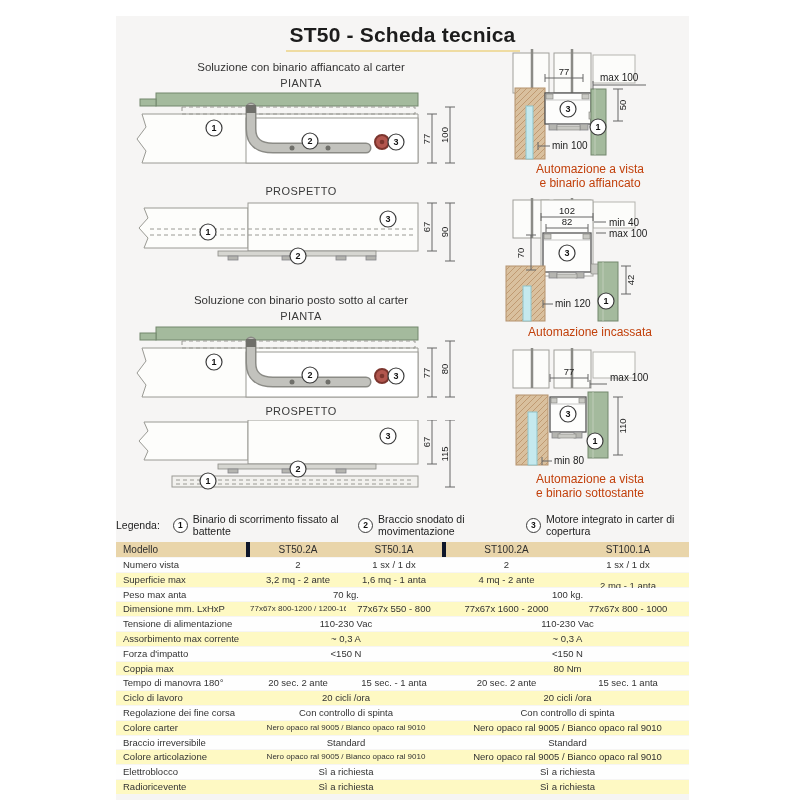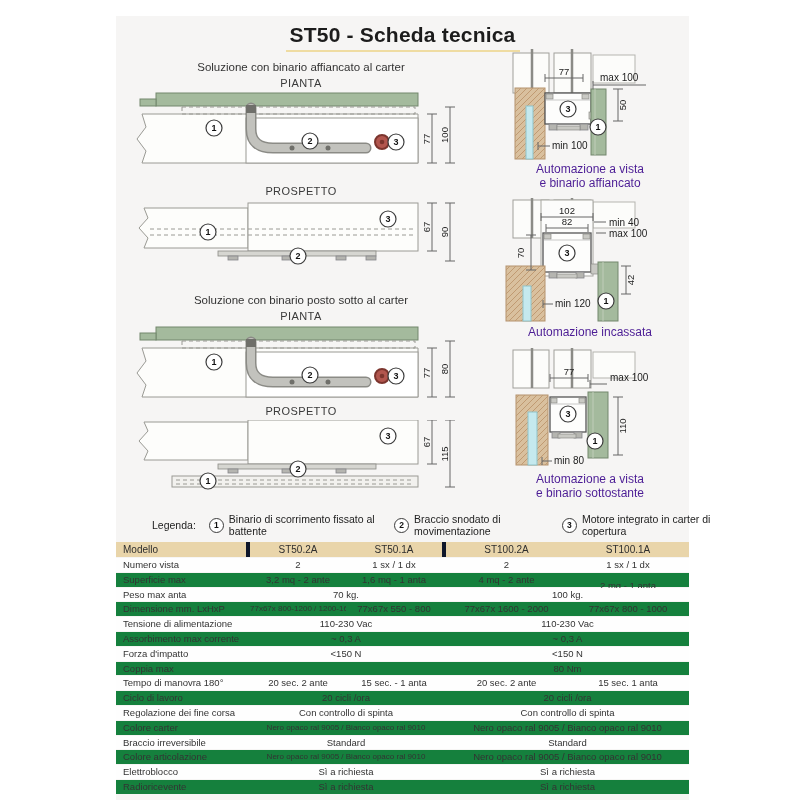--- a/index.html
+++ b/index.html
@@ -3,21 +3,21 @@
 <meta charset="utf-8">
 <style>
   html,body{margin:0;padding:0;}
   body{width:800px;height:800px;background:#ffffff;font-family:"Liberation Sans",sans-serif;position:relative;overflow:hidden;}
   .panel{position:absolute;left:116px;top:16px;width:573px;height:800px;background:#f6f5f4;}
   .abs{position:absolute;}
   .page-title{font-size:21px;font-weight:bold;color:#1c1c1c;text-align:center;letter-spacing:.2px;}
   .title-underline{width:234px;height:2px;background:#efdca2;margin:3px auto 0;}
   .sol-title{font-size:11.5px;color:#333;text-align:center;}
   .view-label{font-size:11px;color:#3a3a3a;text-align:center;letter-spacing:.4px;}
-  .caption{font-size:12px;color:#4c1d95;text-align:center;line-height:1.18;}
+  .caption{font-size:12px;color:#c2410c;text-align:center;line-height:1.18;}
   
   .co{fill:#ffffff;stroke:#3c3c3c;stroke-width:1.2;}
   .cot{font:bold 9px "Liberation Sans",sans-serif;fill:#111;text-anchor:middle;}
   .dim{stroke:#666;stroke-width:1;fill:none;}
   .dimt{font:9.5px "Liberation Sans",sans-serif;fill:#222;text-anchor:middle;}
   .dimts{font:10px "Liberation Sans",sans-serif;fill:#222;text-anchor:start;}
   .outline{stroke:#9a9a94;fill:#fdfdfb;}
   .carterbox{stroke:#555;stroke-width:1.3;fill:#fdfdfc;}
   .dash{stroke:#9a9a94;stroke-width:1;fill:none;stroke-dasharray:4 3;}
   .greenfill{fill:#a4ba9d;stroke:#73876d;}
@@ -33,21 +33,21 @@
   
   .table{font-size:9.5px;color:#333;}
   .trow{display:flex;height:13.8px;line-height:13.8px;margin-bottom:1px;}
   .thead{height:15px;line-height:15px;background:#0f172a;font-size:10px;color:#2e2e2e;}
   .thead .tlabel,.thead .tcell{background:#e9d5aa;}
   .tlabel{width:130px;padding-left:7px;box-sizing:border-box;text-align:left;background:inherit;white-space:nowrap;}
   .tgap{width:4px;flex:0 0 auto;}
   .tcell{text-align:center;background:inherit;white-space:nowrap;overflow:visible;}
   .tcell.small{font-size:8px;}
   .white{background:#fefefe;}
-  .cream{background:#15803d;}
+  .cream{background:#fef9c3;}
 </style>
 </head>
 <body>
 
 <svg width="0" height="0" style="position:absolute" aria-hidden="true">
   <defs>
     <pattern id="hatch" patternUnits="userSpaceOnUse" width="6" height="6">
       <path d="M0,6 L6,0" stroke="#c09a72" stroke-width="1"></path>
     </pattern>
   </defs>
@@ -432,21 +432,21 @@
       <line x1="48" y1="109" x2="48" y2="117" class="dim"></line>
       <line x1="48" y1="113" x2="58" y2="113" class="dim"></line>
       <text x="60" y="116" class="dimts">min 80</text>
     </g>
   </svg>
   <div class="abs caption" style="left:368px;top:456px;width:212px;">
     <div>Automazione a vista</div>
     <div>e binario sottostante</div>
   </div>
 
-  <div class="abs legend" style="left:0;top:497px;width:573px;margin-left:36px;">
+  <div class="abs legend" style="left:0;top:497px;width:573px;">
     <span class="lt">Legenda:</span>
     <span class="litem">
       <span class="lcircle">1</span>
       <span>Binario di scorrimento fissato al battente</span>
     </span>
     <span class="litem">
       <span class="lcircle">2</span>
       <span>Braccio snodato di movimentazione</span>
     </span>
     <span class="litem">

